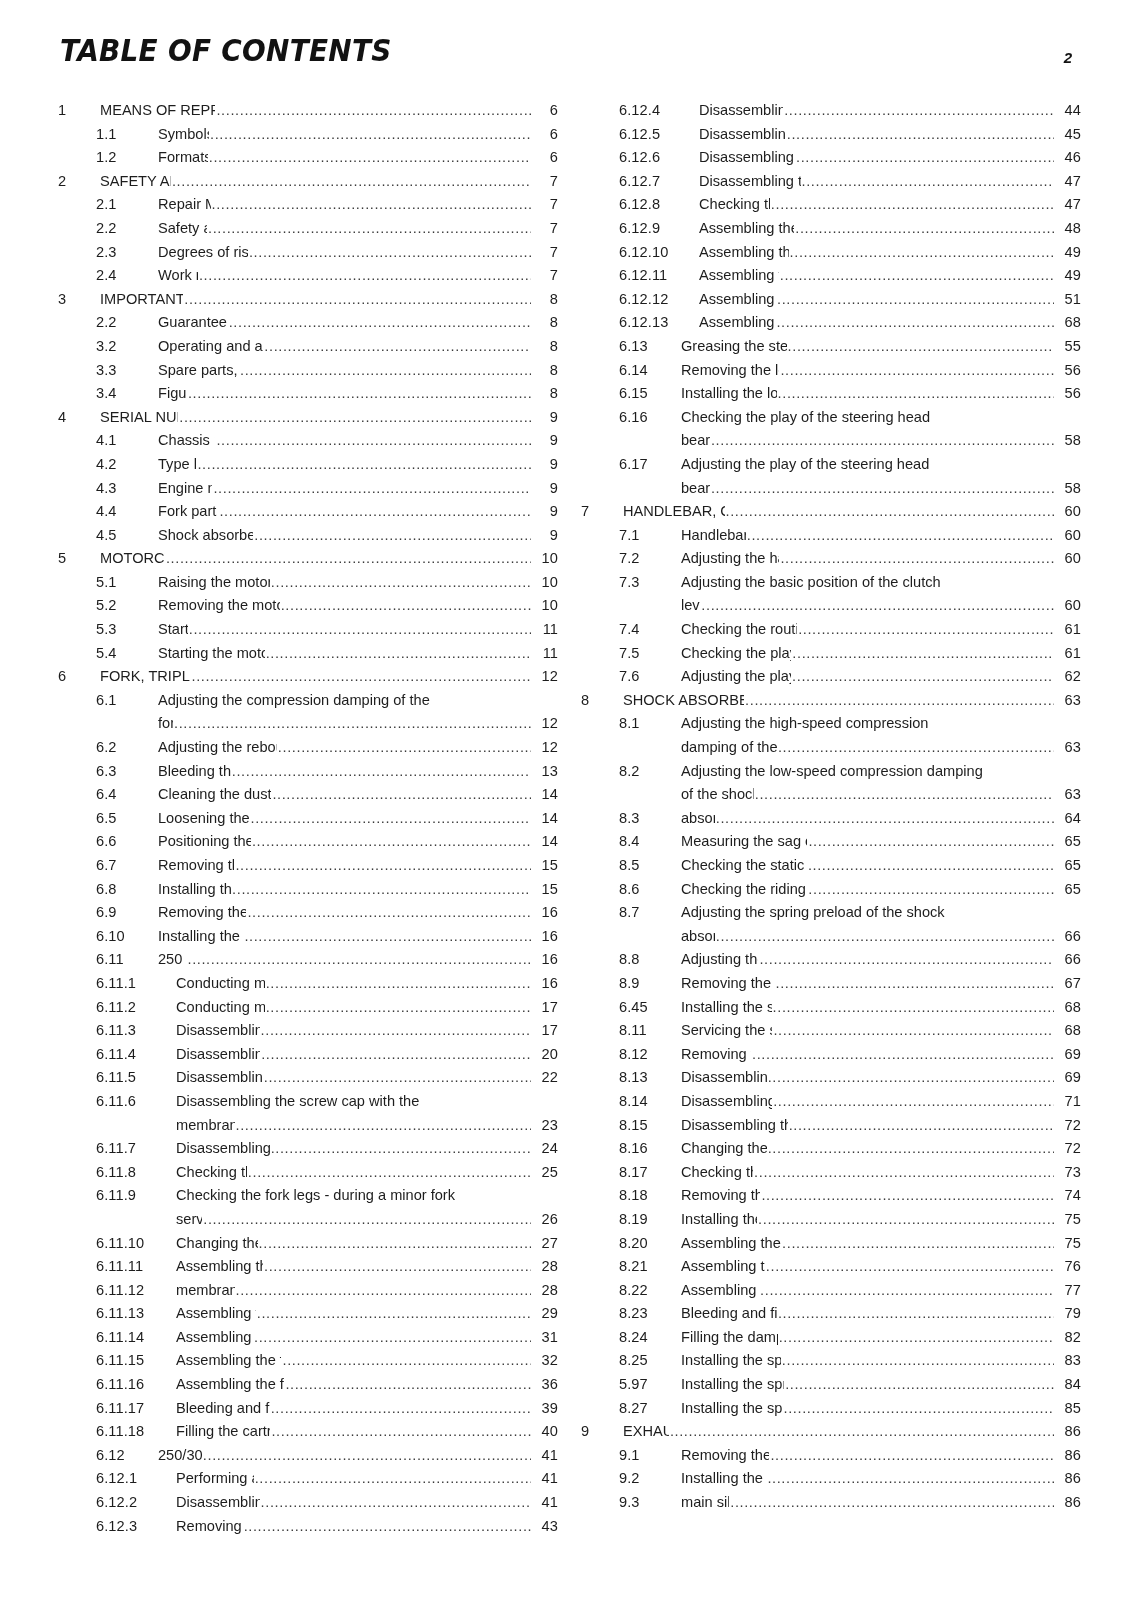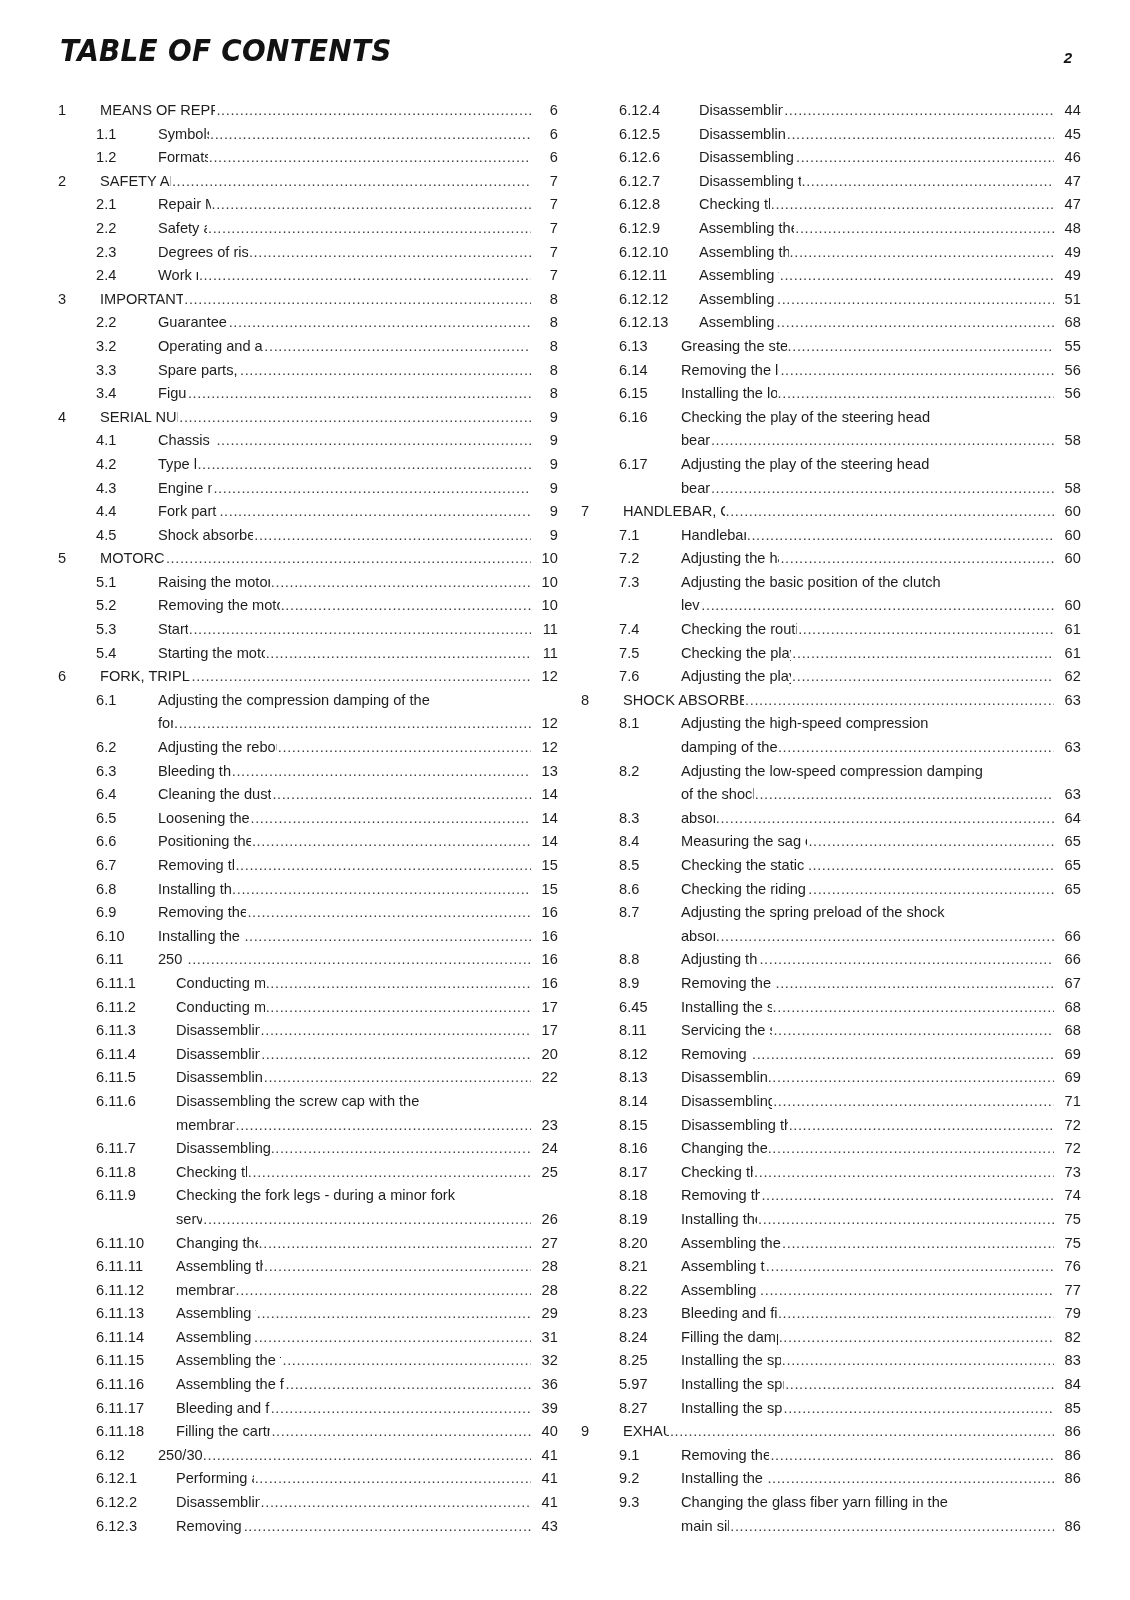--- a/index.html
+++ b/index.html
@@ -1276,23 +1276,20 @@
             <div class="line">
               <span class="label">Installing the main silencer</span>
               <span class="leader"></span>
               <span class="pg">86</span>
             </div>
           </div>
         </div>
         <div class="toc-entry lvl2">
           <div class="num">9.3</div>
           <div class="body">
-            <div class="line nolead">
-              <span class="label">Changing the glass fiber yarn filling in the</span>
-            </div>
             <div class="line">
               <span class="label">main silencer</span>
               <span class="leader"></span>
               <span class="pg">86</span>
             </div>
           </div>
         </div>
       </div>
   </div>
 

